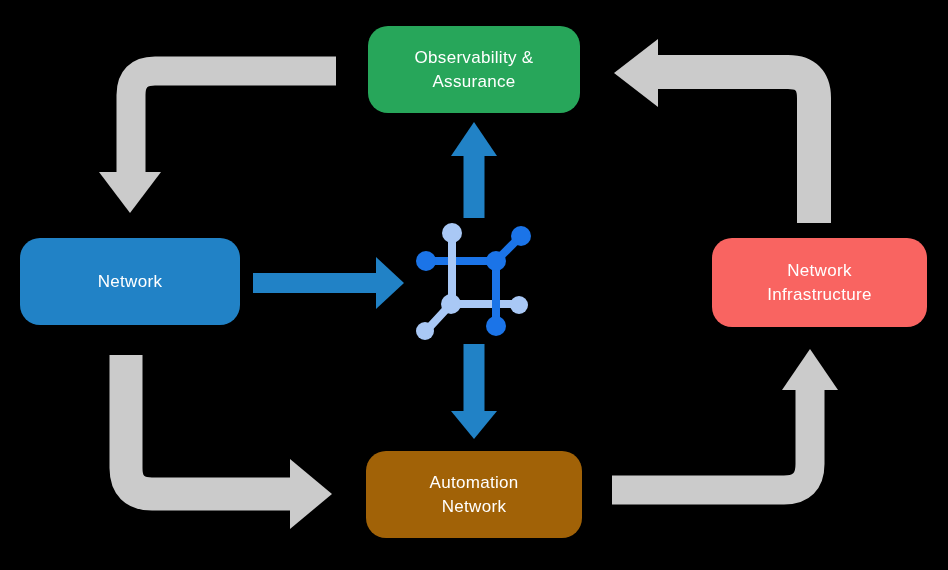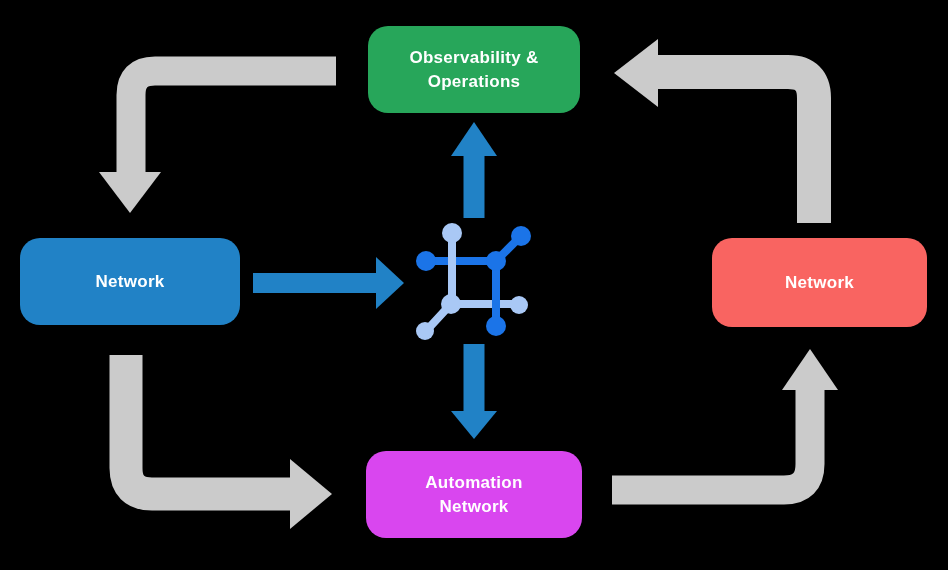--- a/index.html
+++ b/index.html
@@ -10,21 +10,21 @@
     overflow:hidden;
     font-family:"Liberation Sans", sans-serif;
   }
   #arrow-layer{position:absolute;left:0;top:0;width:948px;height:570px;}
   .node{
     position:absolute;
     border-radius:20px;
     display:flex;flex-direction:column;
     align-items:center;justify-content:center;
     color:#ffffff;
-    font-size:17px;font-weight:700;letter-spacing:.3px;
+    font-size:17px;font-weight:400;letter-spacing:.3px;
     line-height:24px;text-align:center;
   }
   .node-observability{left:368px;top:26px;width:212px;height:87px;}
   .node-operations{left:20px;top:238px;width:220px;height:87px;}
   .node-infrastructure{left:712px;top:238px;width:215px;height:89px;}
   .node-automation{left:366px;top:451px;width:216px;height:87px;}
 </style>
 </head>
 <body>
 
@@ -81,29 +81,30 @@
       <circle cx="425" cy="331" r="9" stroke="none" fill="#a9c8f5"></circle>
       <circle cx="426" cy="261" r="10" stroke="none" fill="#1b74e8"></circle>
       <circle cx="496" cy="261" r="10" stroke="none" fill="#1b74e8"></circle>
       <circle cx="521" cy="236" r="10" stroke="none" fill="#1b74e8"></circle>
       <circle cx="496" cy="326" r="10" stroke="none" fill="#1b74e8"></circle>
     </g>
   </svg>
 
   <div class="node node-observability" style="background: rgb(39, 166, 90);">
     <span>Observability &amp;</span>
-    <span>Operations</span>
+    <span>Assurance</span>
   </div>
 
   <div class="node node-operations" style="background: rgb(33, 130, 198);">
     <span>Network</span>
   </div>
 
   <div class="node node-infrastructure" style="background: rgb(249, 100, 97);">
     <span>Network</span>
+    <span>Infrastructure</span>
   </div>
 
-  <div class="node node-automation" style="background: #d946ef;">
+  <div class="node node-automation" style="background: #a16207;">
     <span>Automation</span>
     <span>Network</span>
   </div>
 
 </div>
 
 </body></html>

